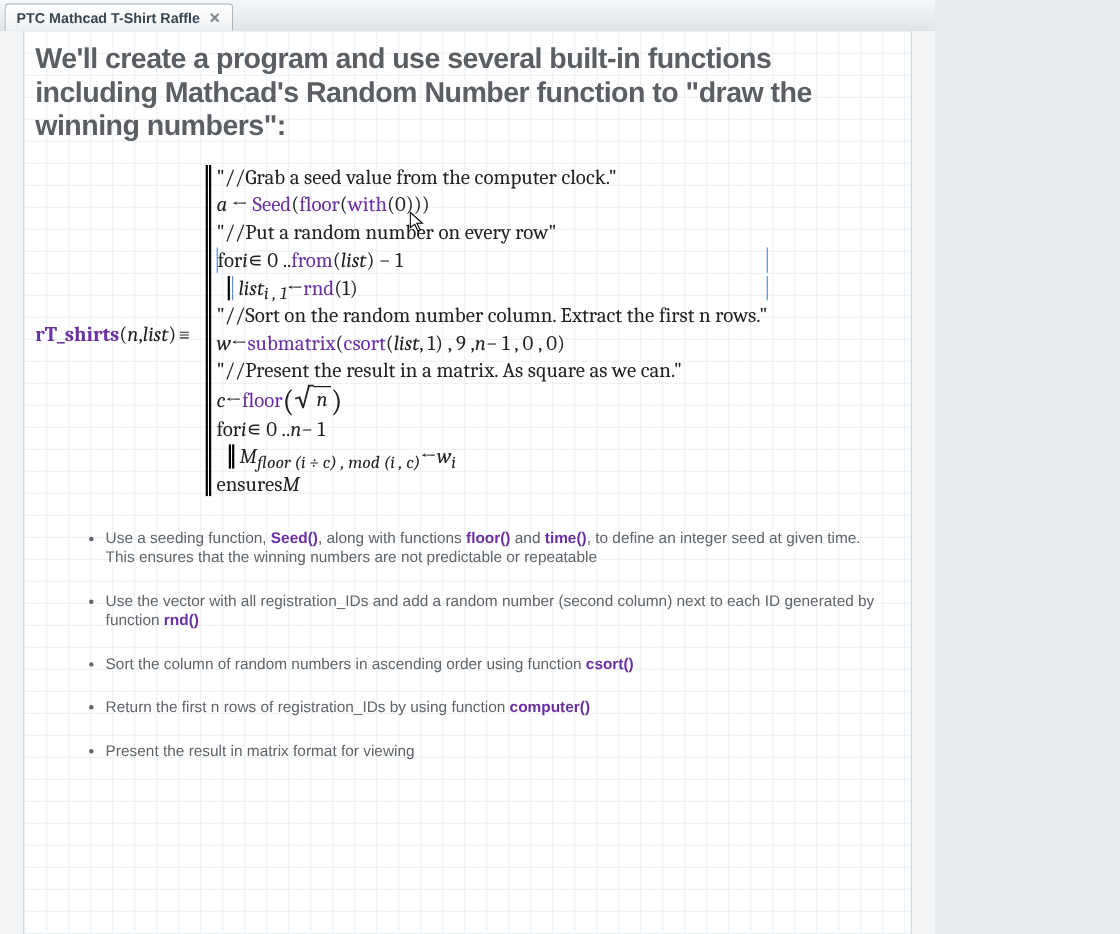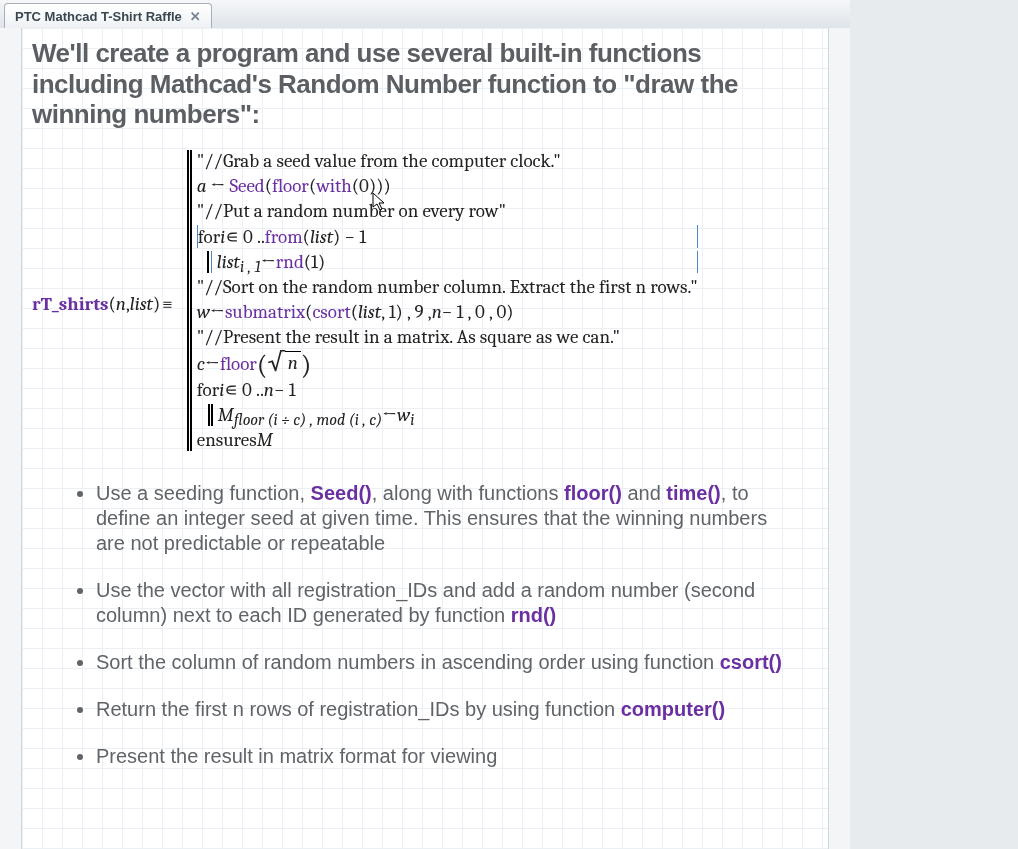--- a/index.html
+++ b/index.html
@@ -118,21 +118,21 @@
     width: 3px; height: 100px;
     background: #a9b2ba;
   }
   .cursor {
     position: absolute;
     pointer-events: none;
   }
   .bullets {
     margin: 20px 30px 0 56px;
     color: #606468;
-    font-size: 20px;
+    font-size: 14px;
     line-height: 1.25;
   }
   .bullets ul { list-style: disc; padding-left: 18px; margin:0;}
   .bullets li { margin-bottom: 22px; }
   .hl { color: #6a2fa0; font-weight: bold; }
   .big-paren { font-size: 28px; line-height: 0; position: relative; top: 4px;}
   
   .blue-box {
     border-left: 1px solid #4a87c7;
     border-right: 1px solid #4a87c7;

